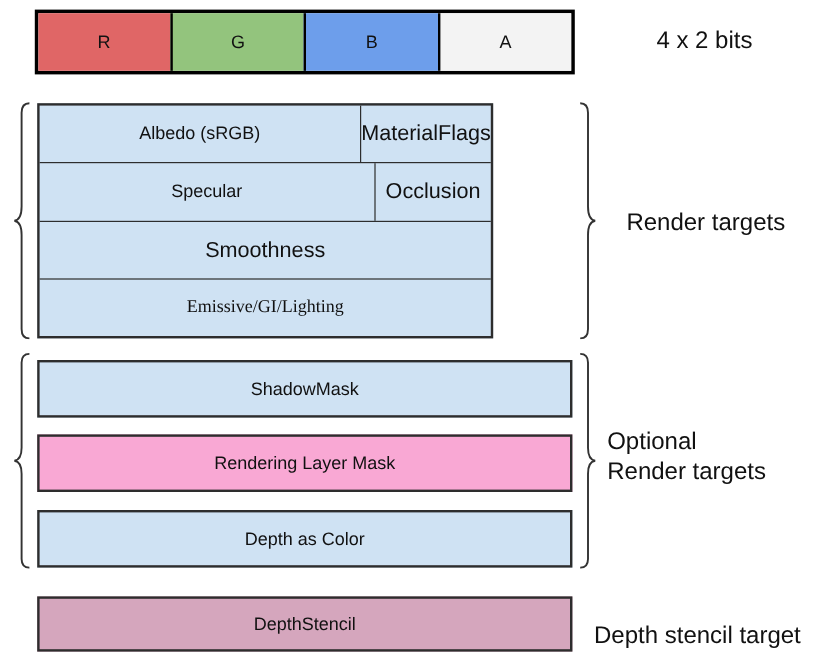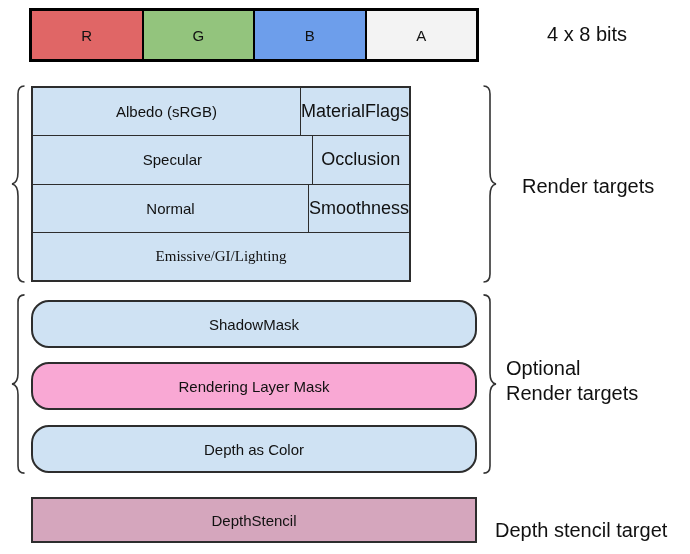--- a/index.html
+++ b/index.html
@@ -74,21 +74,21 @@
     position: absolute;
     left: 31px;
     width: 446px;
     border: 2px solid #2d2d2d;
     box-sizing: border-box;
     display: flex;
     align-items: center;
     justify-content: center;
     font-size: 15px;
   }
-  .opt-box { height: 48px; border-radius: 18px; }
+  .opt-box { height: 48px; }
   .opt-box.b1 { top: 300px; }
   .opt-box.b2 { top: 362px; }
   .opt-box.b3 { top: 425px; }
   .ds-box { top: 497px; height: 46px; }
   
   .brace { position: absolute; }
   .brace svg { display: block; width: 100%; height: 100%; }
   .brace-rt-left  { left: 9px;   top: 85px;  width: 18px; height: 198px; }
   .brace-rt-right { left: 481px; top: 85px;  width: 18px; height: 198px; }
   .brace-opt-left  { left: 9px;   top: 294px; width: 18px; height: 180px; }
@@ -113,21 +113,21 @@
 <body>
 
 <div class="canvas">
 
   <div class="rgba-bar">
     <div class="rgba-cell" style="background: rgb(224, 102, 102);">R</div>
     <div class="rgba-cell" style="background: rgb(147, 196, 125);">G</div>
     <div class="rgba-cell" style="background: rgb(109, 158, 235);">B</div>
     <div class="rgba-cell" style="background: rgb(243, 243, 243);">A</div>
   </div>
-  <div class="bits-label">4 x 8 bits</div>
+  <div class="bits-label">4 x 2 bits</div>
 
   <div class="brace brace-rt-left">
     <svg viewBox="0 0 18 200" preserveAspectRatio="none">
       <path d="M15.5 1 Q9 1 9 9 L9 88 Q9 99 3 100 Q9 101 9 112 L9 191 Q9 199 15.5 199" fill="none" stroke="#333333" stroke-width="1.6" vector-effect="non-scaling-stroke"></path>
     </svg>
   </div>
   <div class="brace brace-rt-right">
     <svg viewBox="0 0 18 200" preserveAspectRatio="none">
       <path d="M2.5 1 Q9 1 9 9 L9 88 Q9 99 15 100 Q9 101 9 112 L9 191 Q9 199 2.5 199" fill="none" stroke="#333333" stroke-width="1.6" vector-effect="non-scaling-stroke"></path>
     </svg>
@@ -136,21 +136,20 @@
   <div class="rt-table" style="background: rgb(207, 226, 243);">
     <div class="rt-row">
       <div class="rt-main">Albedo (sRGB)</div>
       <div class="rt-alpha">MaterialFlags</div>
     </div>
     <div class="rt-row">
       <div class="rt-main">Specular</div>
       <div class="rt-alpha">Occlusion</div>
     </div>
     <div class="rt-row">
-      <div class="rt-main">Normal</div>
       <div class="rt-alpha">Smoothness</div>
     </div>
     <div class="rt-row full">
       <div class="rt-main">Emissive/GI/Lighting</div>
     </div>
   </div>
   <div class="side-label rt-label">Render targets</div>
 
   <div class="brace brace-opt-left">
     <svg viewBox="0 0 18 200" preserveAspectRatio="none">

